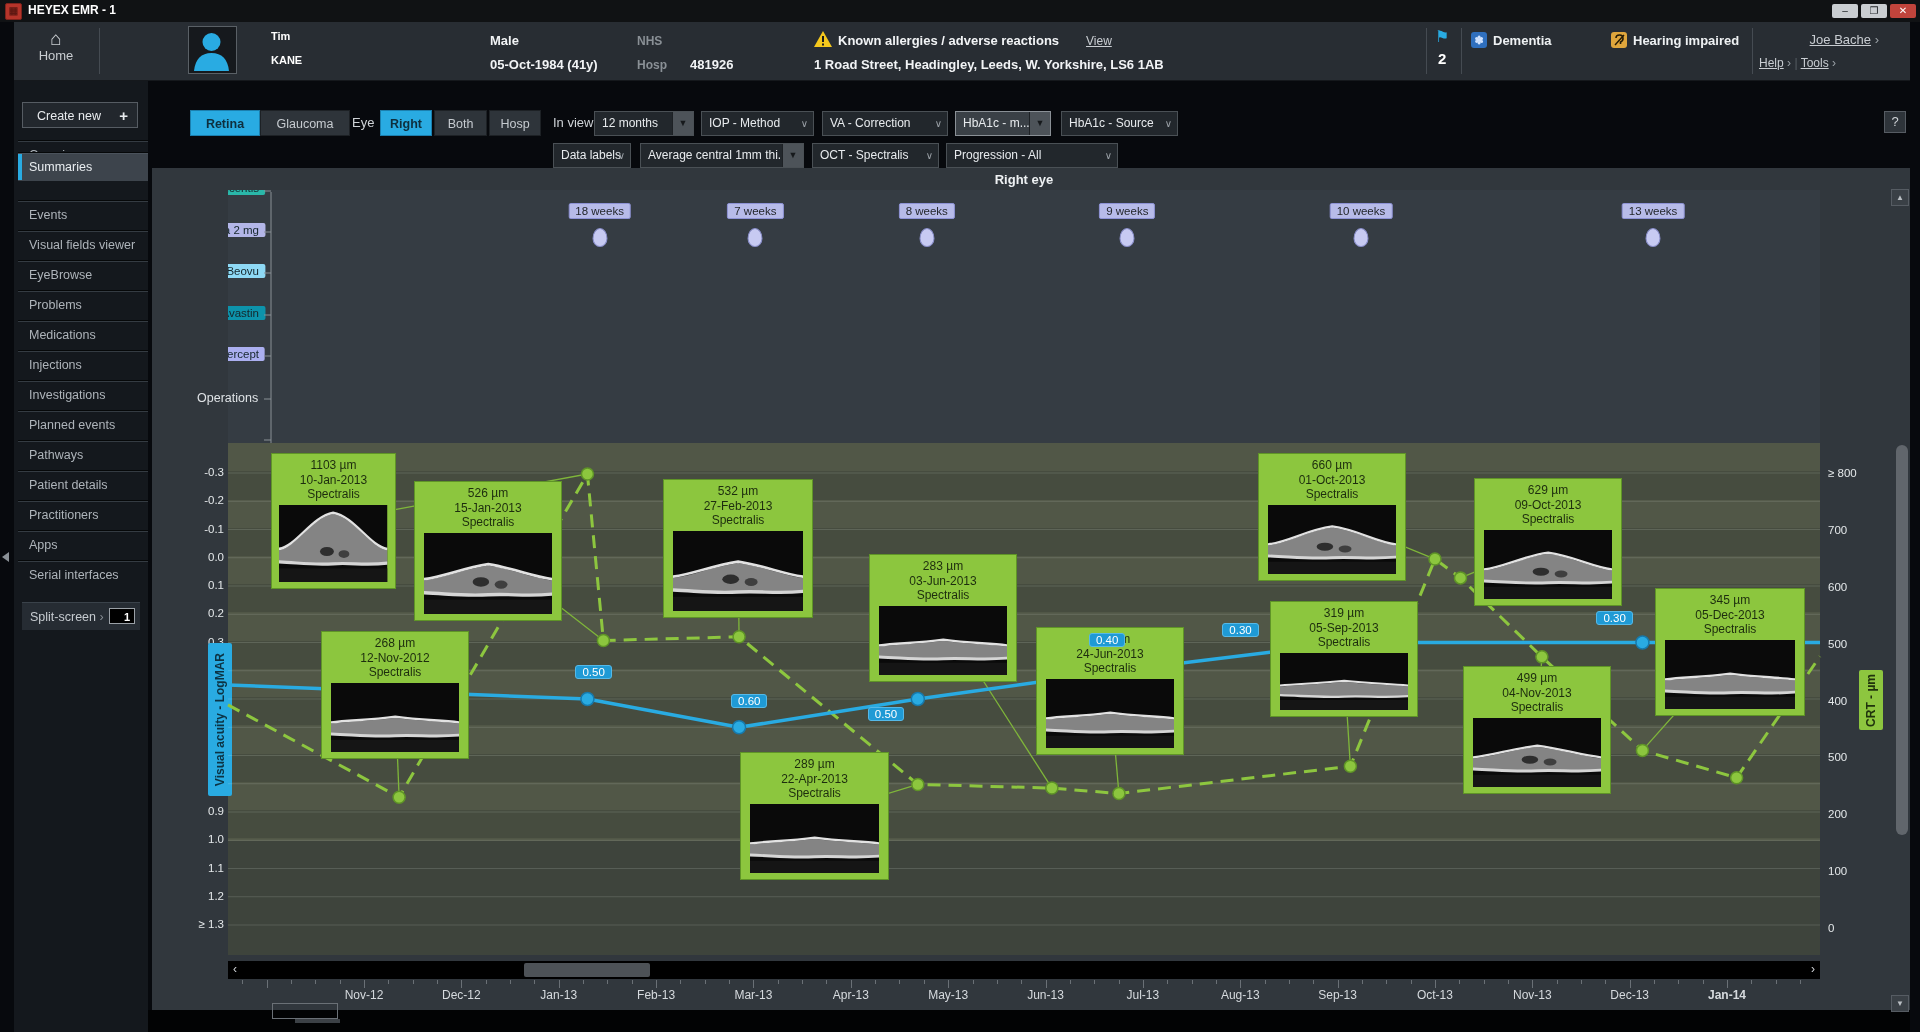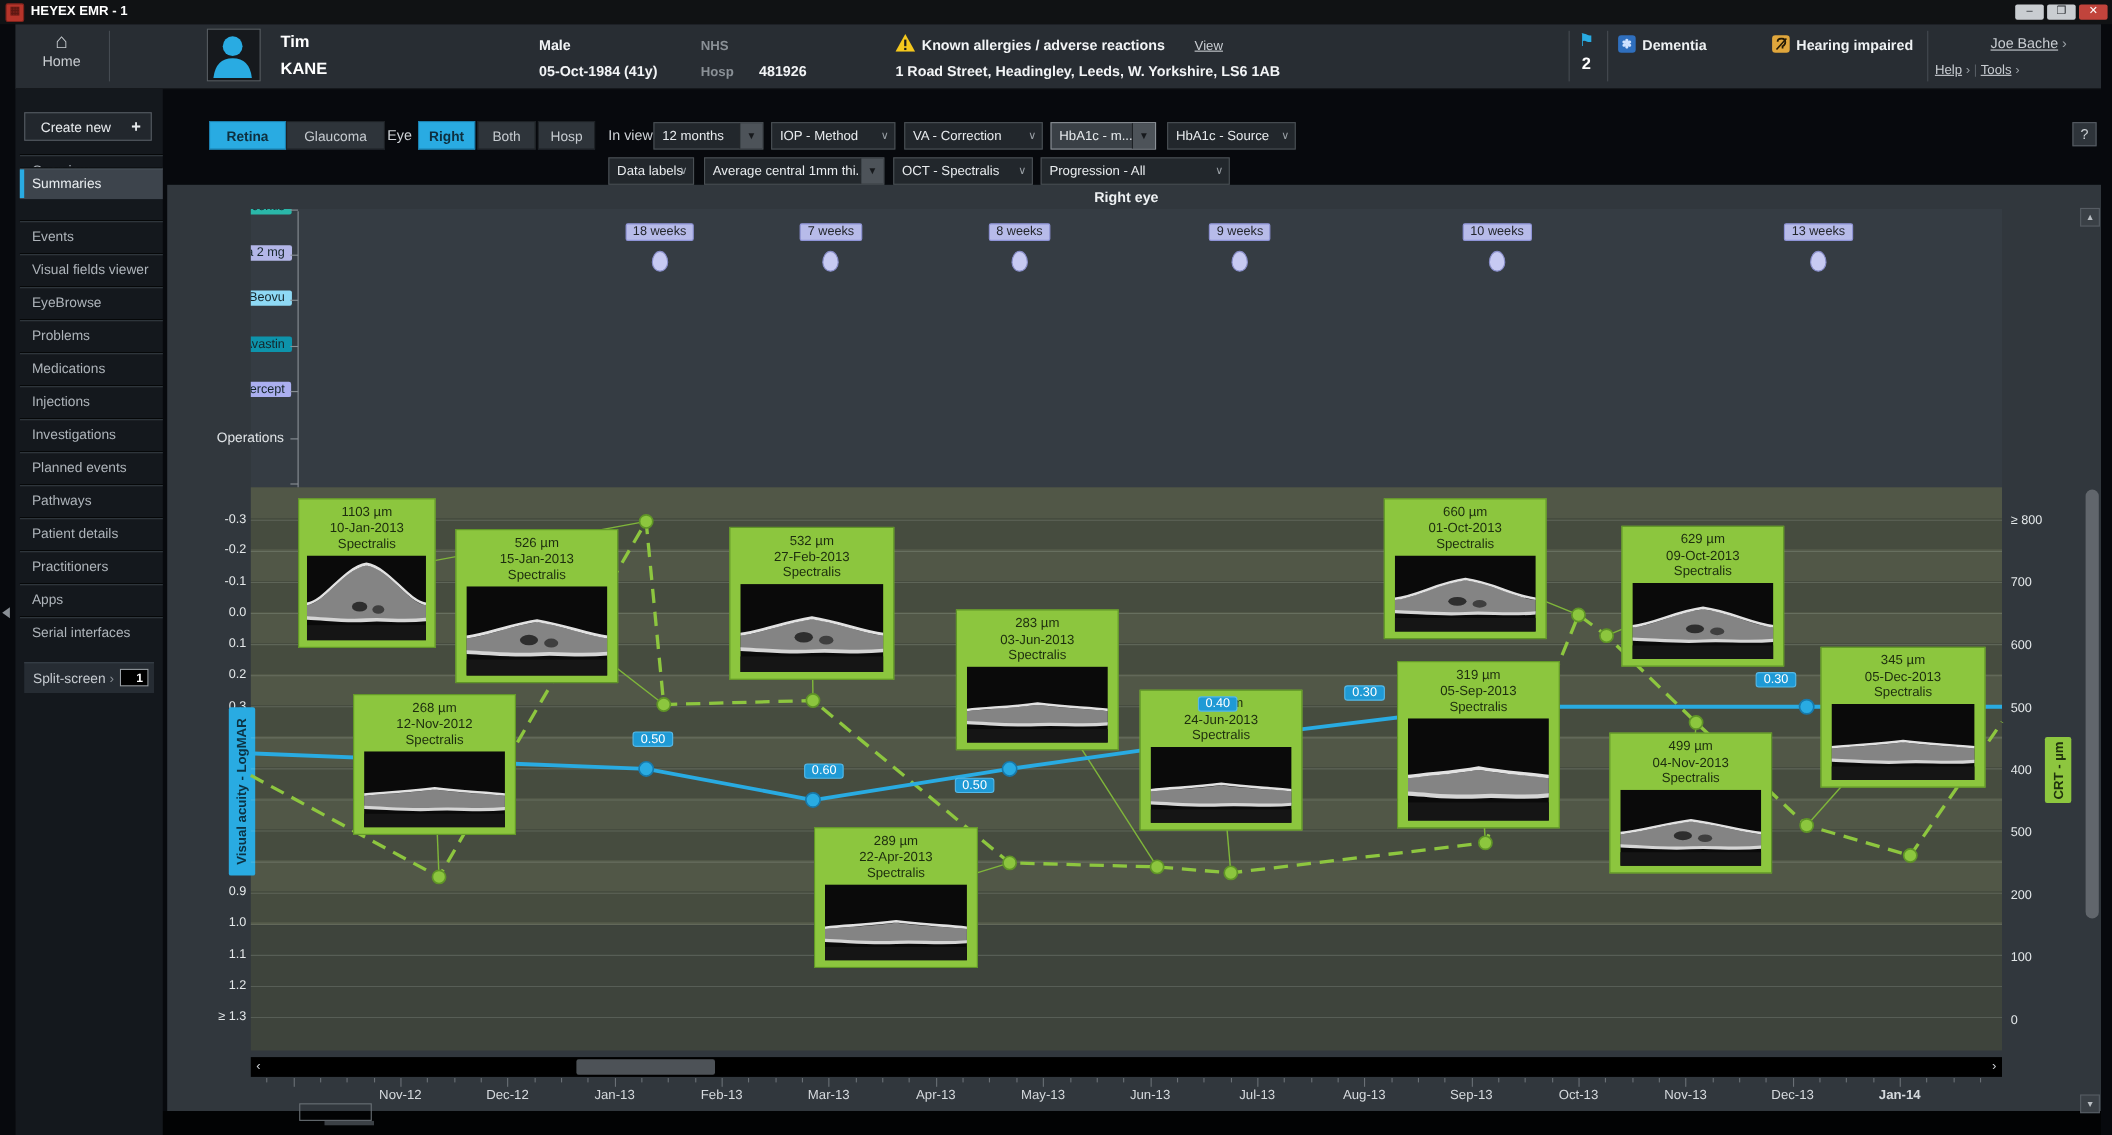--- a/index.html
+++ b/index.html
@@ -10,21 +10,21 @@
   .tbar{position:absolute;left:0;top:0;width:1920px;height:22px;background:#101214;z-index:40;}
   .tbar .appico{position:absolute;left:5px;top:3px;width:15px;height:15px;background:#b5342a;border:1px solid #7e231c;border-radius:2px;color:#5e1812;font-size:10px;line-height:14px;text-align:center;font-weight:bold;}
   .tbar .ttl{position:absolute;left:28px;top:3px;font-size:12px;font-weight:bold;color:#fff;}
   .wbtn{position:absolute;top:4px;width:26px;height:14px;background:#c9cdd1;border-radius:2px;color:#23272b;font-size:10px;line-height:13px;text-align:center;}
   .wbtn.close{background:#c1443c;color:#fff;}
   
   .hdr{position:absolute;left:14px;top:22px;width:1896px;height:58px;background:#282d33;border-bottom:1px solid #15181c;z-index:30;}
   .hdr .vdiv{position:absolute;top:6px;width:1px;height:46px;background:#454b52;}
   .h-label{font-size:12px;color:#8a9096;font-weight:bold;}
   .h-strong{font-size:13px;color:#f2f4f6;font-weight:bold;}
-  .h-name{font-size:15px;color:#fff;font-weight:bold;}
+  .h-name{font-size:11px;color:#fff;font-weight:bold;margin-left:16px;}
   .underlink{color:#c9cdd2;text-decoration:underline;font-size:12px;}
   .alertbadge{display:flex;align-items:center;gap:6px;font-size:13px;font-weight:bold;color:#eef1f3;}
   .ico-sq{width:16px;height:16px;border-radius:3px;display:inline-flex;align-items:center;justify-content:center;font-size:11px;}
   
   .sbar{position:absolute;left:14px;top:80px;width:134px;height:952px;background:#14181d;z-index:25;}
   .createnew{position:absolute;left:22px;top:102px;width:116px;height:26px;background:#22272d;border:1px solid #565c63;color:#e8ebee;font-size:12.5px;line-height:26px;padding-left:14px;box-sizing:border-box;}
   .createnew .plus{position:absolute;right:9px;top:0;font-size:15px;font-weight:bold;}
   .sb-item{position:absolute;left:18px;width:130px;height:29px;font-size:12.5px;color:#aeb4ba;line-height:29px;padding-left:11px;box-sizing:border-box;border-top:1px solid #060809;box-shadow:inset 0 1px 0 #343b42;}
   .sb-item.active{background:#3d444c;color:#e9edf0;box-shadow:inset 0 1px 0 #4a525b;}
   .sb-item.active .activebar{position:absolute;left:0;top:1px;bottom:1px;width:4px;background:#29abe2;}
@@ -411,21 +411,21 @@
         <div class="t">24-Jun-2013</div>
         <div class="t">Spectralis</div>
         <div class="img"><svg viewBox="0 0 140 60" preserveAspectRatio="none" width="100%" height="100%">
             <rect x="0" y="0" width="140" height="60" fill="#0a0a0a"></rect>
             <path d="M0,35 C22,33 42,33 70,30 C98,33 118,33 140,35 L140,45 C110,47 95,44 70,45 C45,46 30,44 0,44 Z" fill="#9a9a9a" opacity="0.85"></path>
             <path d="M0,34 C22,32 42,32 70,29 C98,32 118,32 140,34" fill="none" stroke="#e2e2e2" stroke-width="2"></path>
             <path d="M0,44 C30,45 45,46.5 70,45.5 C95,44.5 110,47 140,45" fill="none" stroke="#d5d5d5" stroke-width="2.5"></path>
             <rect x="0" y="49" width="140" height="11" fill="#151515"></rect>
           </svg></div>
       </div>
-      <div class="obox" style="left: 1270px; top: 601px; width: 148px; height: 152px;">
+      <div class="obox" style="left: 1270px; top: 601px; width: 148px; height: 116px;">
         <div class="t t1">319 µm</div>
         <div class="t">05-Sep-2013</div>
         <div class="t">Spectralis</div>
         <div class="img"><svg viewBox="0 0 140 60" preserveAspectRatio="none" width="100%" height="100%">
             <rect x="0" y="0" width="140" height="60" fill="#0a0a0a"></rect>
             <path d="M0,35 C22,33 42,33 70,30 C98,33 118,33 140,35 L140,45 C110,47 95,44 70,45 C45,46 30,44 0,44 Z" fill="#9a9a9a" opacity="0.85"></path>
             <path d="M0,34 C22,32 42,32 70,29 C98,32 118,32 140,34" fill="none" stroke="#e2e2e2" stroke-width="2"></path>
             <path d="M0,44 C30,45 45,46.5 70,45.5 C95,44.5 110,47 140,45" fill="none" stroke="#d5d5d5" stroke-width="2.5"></path>
             <rect x="0" y="49" width="140" height="11" fill="#151515"></rect>
           </svg></div>

